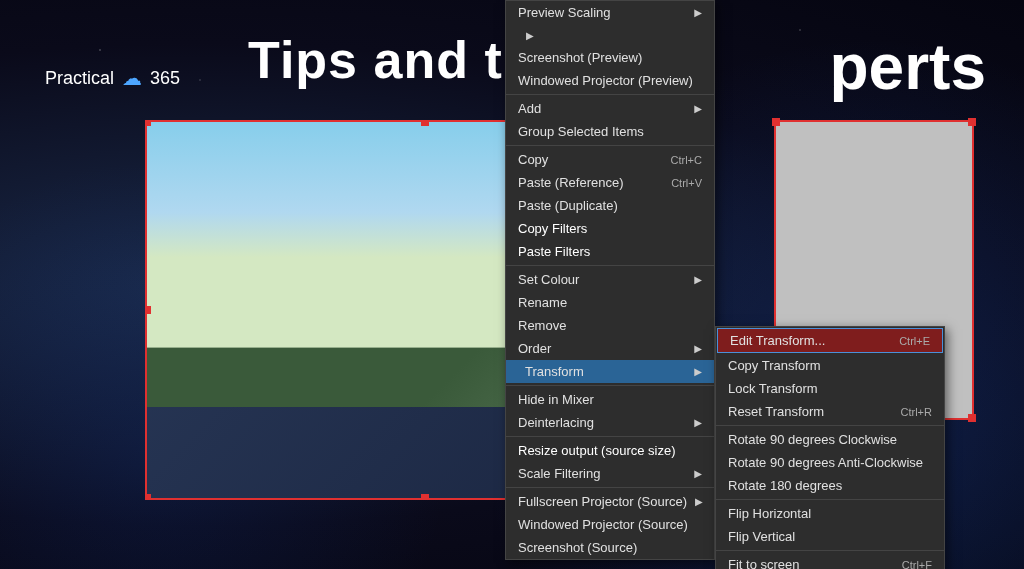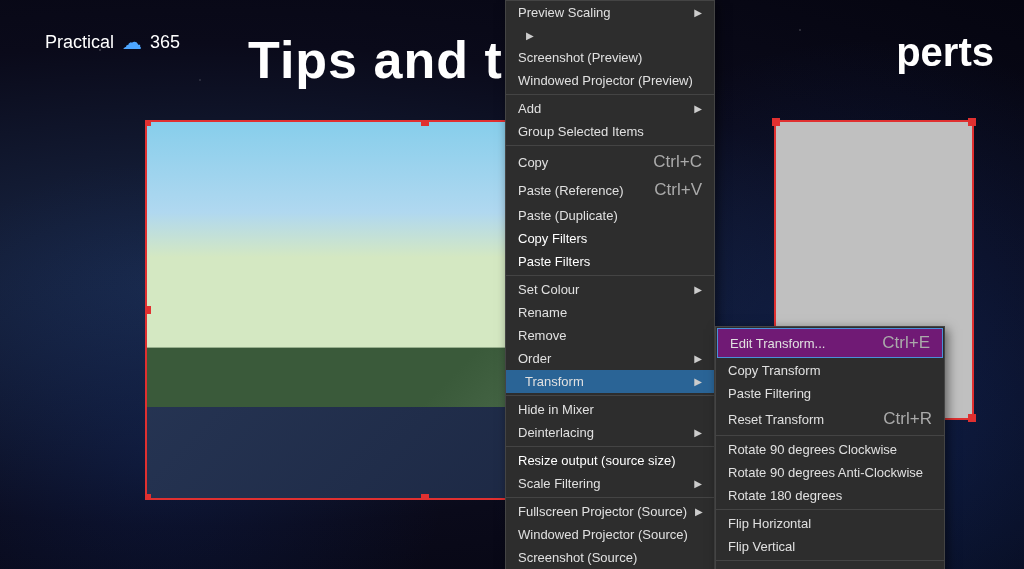--- a/index.html
+++ b/index.html
@@ -45,21 +45,21 @@
         radial-gradient(2px 2px at 870px 200px, rgba(100,150,255,0.4) 0%, transparent 100%);
     }
 
     
     .header-area {
       position: absolute;
       top: 30px;
       left: 45px;
       right: 0;
       display: flex;
-      align-items: flex-start;
+      align-items: flex-end;
       gap: 8px;
     }
 
     .logo-area {
       display: flex;
       align-items: center;
       gap: 8px;
     }
 
     .logo-text {
@@ -76,24 +76,24 @@
     .slide-title {
       color: white;
       font-size: 52px;
       font-weight: 700;
       letter-spacing: 1px;
       margin-left: 60px;
     }
 
     .slide-title-end {
       color: white;
-      font-size: 40px;
+      font-size: 64px;
       font-weight: 700;
       position: absolute;
-      right: 30px;
+      right: 38px;
       top: 30px;
     }
 
     
     .selected-item {
       position: absolute;
       top: 120px;
       left: 145px;
       width: 560px;
       height: 380px;
@@ -182,21 +182,21 @@
       background: #2a6496;
       padding-left: 19px;
     }
 
     .menu-item-label {
       flex: 1;
     }
 
     .menu-item-shortcut {
       color: #aaa;
-      font-size: 17px;
+      font-size: 11px;
       margin-left: 20px;
     }
 
     .menu-item-arrow {
       margin-left: 8px;
       font-size: 10px;
       color: #ccc;
     }
 
     .menu-divider {
@@ -351,29 +351,29 @@
   <div class="menu-item">
     <span class="menu-item-label">Windowed Projector (Source)</span>
   </div>
   <div class="menu-item">
     <span class="menu-item-label">Screenshot (Source)</span>
   </div>
 
 </div>
 
 <div class="submenu-transform">
-  <div class="menu-item" style="background:#701a75; border:1px solid #4a90d9; margin:1px;">
+  <div class="menu-item" style="background:#7f1d1d; border:1px solid #4a90d9; margin:1px;">
     <span class="menu-item-label">Edit Transform...</span>
     <span class="menu-item-shortcut">Ctrl+E</span>
   </div>
   <div class="menu-item">
     <span class="menu-item-label">Copy Transform</span>
   </div>
   <div class="menu-item">
-    <span class="menu-item-label">Paste Filtering</span>
+    <span class="menu-item-label">Lock Transform</span>
   </div>
   <div class="menu-item">
     <span class="menu-item-label">Reset Transform</span>
     <span class="menu-item-shortcut">Ctrl+R</span>
   </div>
 
   <div class="menu-divider"></div>
 
   <div class="menu-item">
     <span class="menu-item-label">Rotate 90 degrees Clockwise</span>

